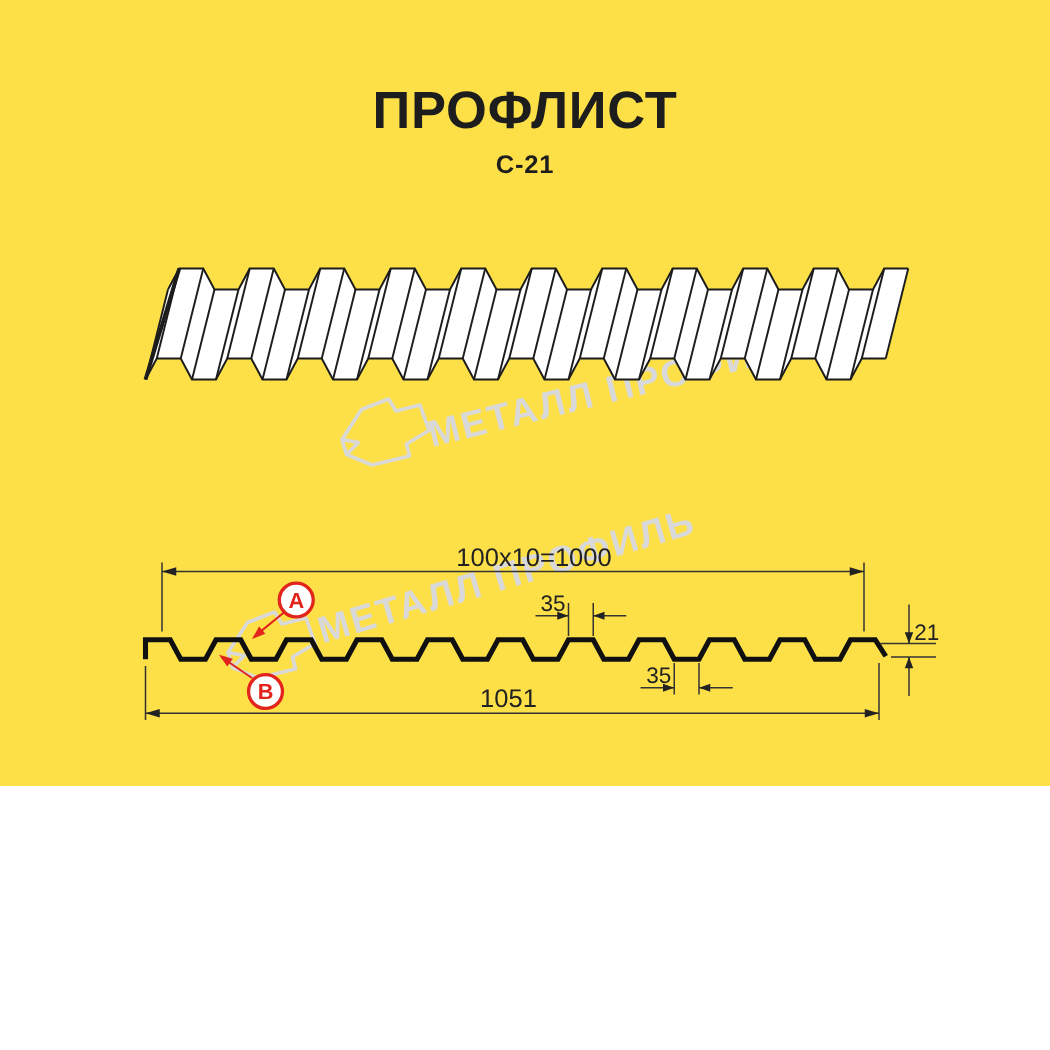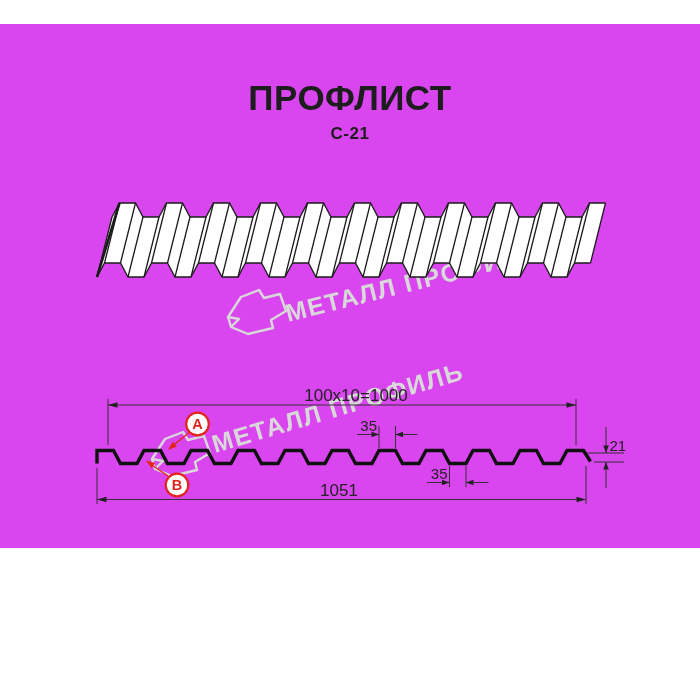--- a/index.html
+++ b/index.html
@@ -1,18 +1,18 @@
 <!DOCTYPE html>
 <html><head>
 <meta charset="utf-8">
 <style>
   html,body { margin:0; padding:0; background:#fff; }
   .page {
-    position:relative; width:700px; height:524px; background:#d946ef;
-    font-family:"Liberation Sans", sans-serif; overflow:hidden;margin-top:24px;
+    position:relative; width:700px; height:524px; background:#fde047;
+    font-family:"Liberation Sans", sans-serif; overflow:hidden;
   }
   .title {
     position:absolute; top:54px; left:0; width:700px; text-align:center;
     font-size:35px; font-weight:bold; color:#1d1d1d; letter-spacing:0.5px;
   }
   .subtitle {
     position:absolute; top:100px; left:0; width:700px; text-align:center;
     font-size:17px; font-weight:700; color:#1d1d1d; letter-spacing:0.5px;
   }
   .footer-note {

